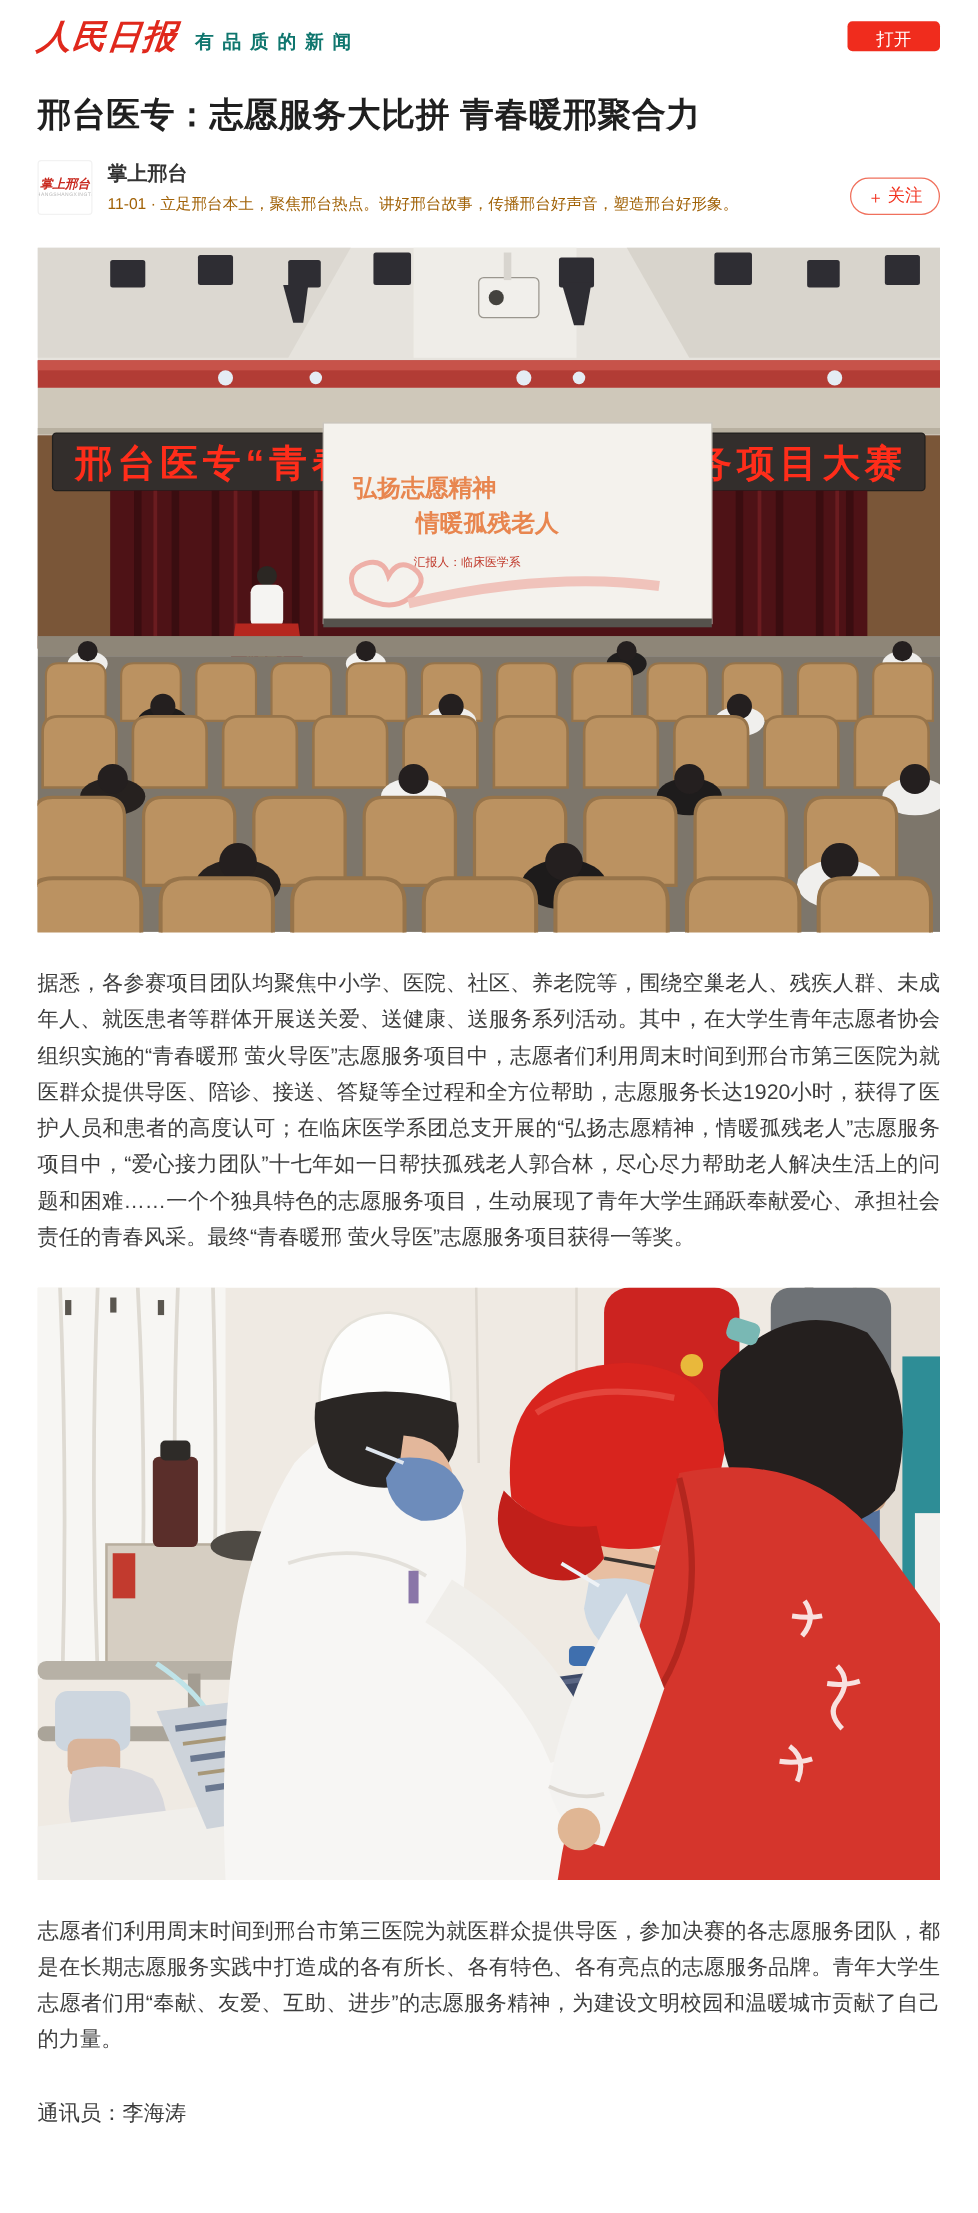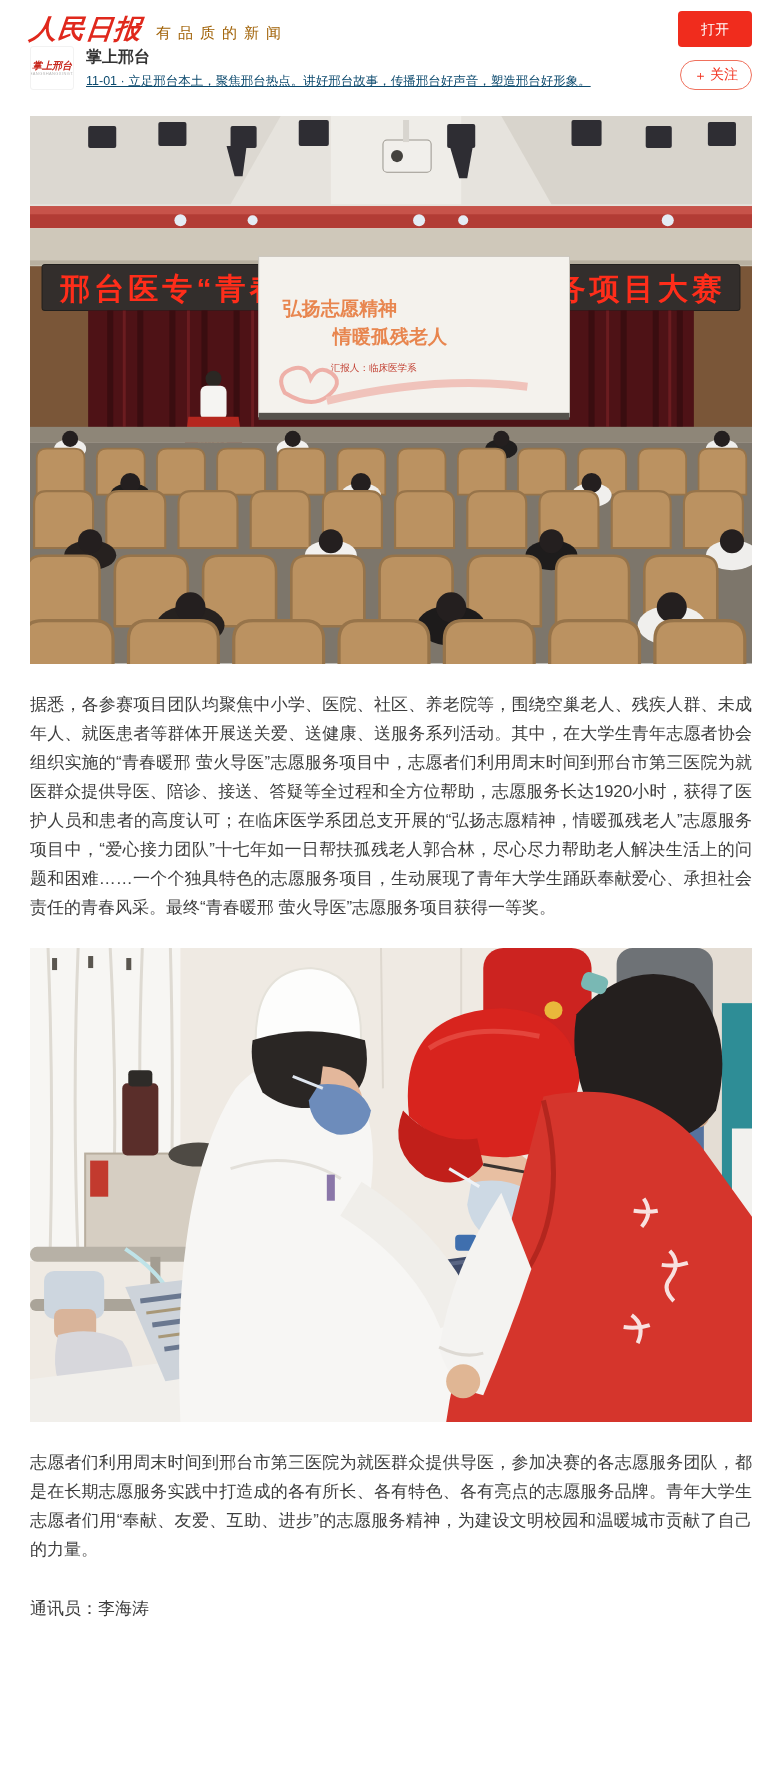--- a/index.html
+++ b/index.html
@@ -12,44 +12,44 @@
   .page{width:722px;margin:0 auto;padding:0 0 26px 0;}
 
   
   .topbar{display:flex;align-items:center;padding-top:12px;height:34px;}
   .masthead{display:flex;align-items:baseline;gap:14px;}
   .masthead-logo{
     font-family:"DejaVu Serif","Liberation Serif",serif;
     font-style:italic;font-weight:700;font-size:27px;color:#e0281c;
     transform:skewX(-6deg);letter-spacing:1px;line-height:1;
   }
-  .masthead-tagline{font-size:15px;color:#a16207;letter-spacing:7px;font-weight:400;}
+  .masthead-tagline{font-size:15px;color:#0f766e;letter-spacing:7px;font-weight:700;}
   .open-btn{
     margin-left:auto;background:#f02c1d;color:#fff;border:none;border-radius:4px;
-    font-size:14px;width:74px;height:36px;line-height:26px;text-align:center;cursor:pointer;
+    font-size:14px;width:74px;height:24px;line-height:26px;text-align:center;cursor:pointer;
   }
 
   
   .article-title{
     margin:28px 0 18px 0;font-size:27px;line-height:36px;font-weight:700;color:#1f1f1f;
     letter-spacing:.5px;
   }
 
   
   .author-row{display:flex;align-items:flex-end;margin:0 0 20px 0;}
   .avatar{
     width:42px;height:42px;flex:0 0 42px;background:#fff;border:1px solid #f2f2f2;border-radius:3px;
     display:flex;flex-direction:column;align-items:center;justify-content:center;overflow:hidden;cursor:pointer;
   }
   .avatar .cal{font-family:"DejaVu Serif","Liberation Serif",serif;font-style:italic;font-weight:700;
     color:#c8281e;font-size:10px;white-space:nowrap;line-height:1.1;}
   .avatar .rom{font-size:4px;color:#b7b7b7;letter-spacing:.4px;white-space:nowrap;}
   .author-info{margin-left:12px;min-width:0;flex:1;}
   .author-name{font-size:16px;font-weight:700;color:#333;cursor:pointer;}
-  .author-meta{font-size:12.5px;color:#0c4a6e;margin-top:5px;white-space:nowrap;overflow:hidden;text-decoration:underline;}
+  .author-meta{font-size:12.5px;color:#a16207;margin-top:5px;white-space:nowrap;overflow:hidden;}
   .follow-btn{
     flex:0 0 auto;margin-left:14px;background:#fff;border:1px solid #f0705c;color:#f2321f;
     border-radius:16px;font-size:14px;padding:5px 13px;display:flex;align-items:center;gap:3px;cursor:pointer;
   }
   .follow-btn .plus{font-size:13px;line-height:1;}
 
   
   .body-p{font-size:17px;line-height:29px;margin:20px 0;text-align:justify;color:#3d3d3d;}
   .correspondent{font-size:17px;line-height:29px;margin:30px 0 0 0;color:#3d3d3d;}
 
@@ -63,20 +63,21 @@
 <div class="page">
 
   <div class="topbar">
     <div class="masthead">
       <span class="masthead-logo">人民日报</span>
       <span class="masthead-tagline">有品质的新闻</span>
     </div>
     <button class="open-btn">打开</button>
   </div>
 
+  <h1 class="article-title">邢台医专：志愿服务大比拼 青春暖邢聚合力</h1>
 
   <div class="author-row">
     <div class="avatar">
       <span class="cal">掌上邢台</span>
       <span class="rom">ZHANGSHANGXINGTAI</span>
     </div>
     <div class="author-info">
       <div class="author-name">掌上邢台</div>
       <div class="author-meta">11-01 · 立足邢台本土，聚焦邢台热点。讲好邢台故事，传播邢台好声音，塑造邢台好形象。</div>
     </div>

